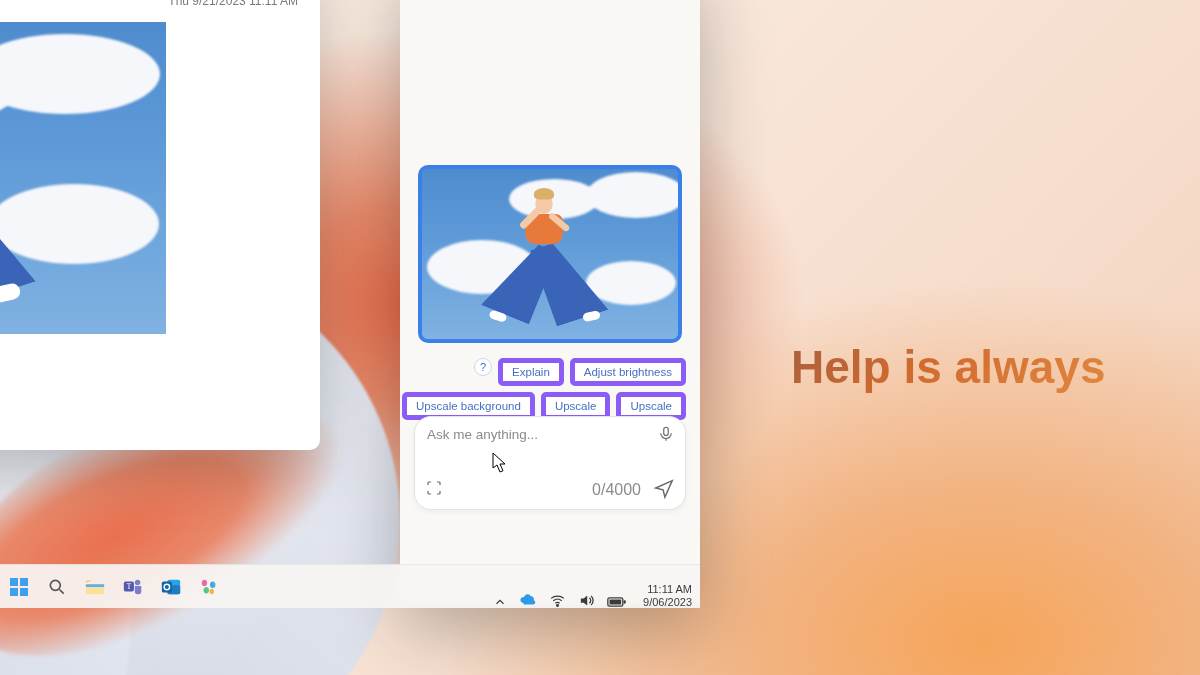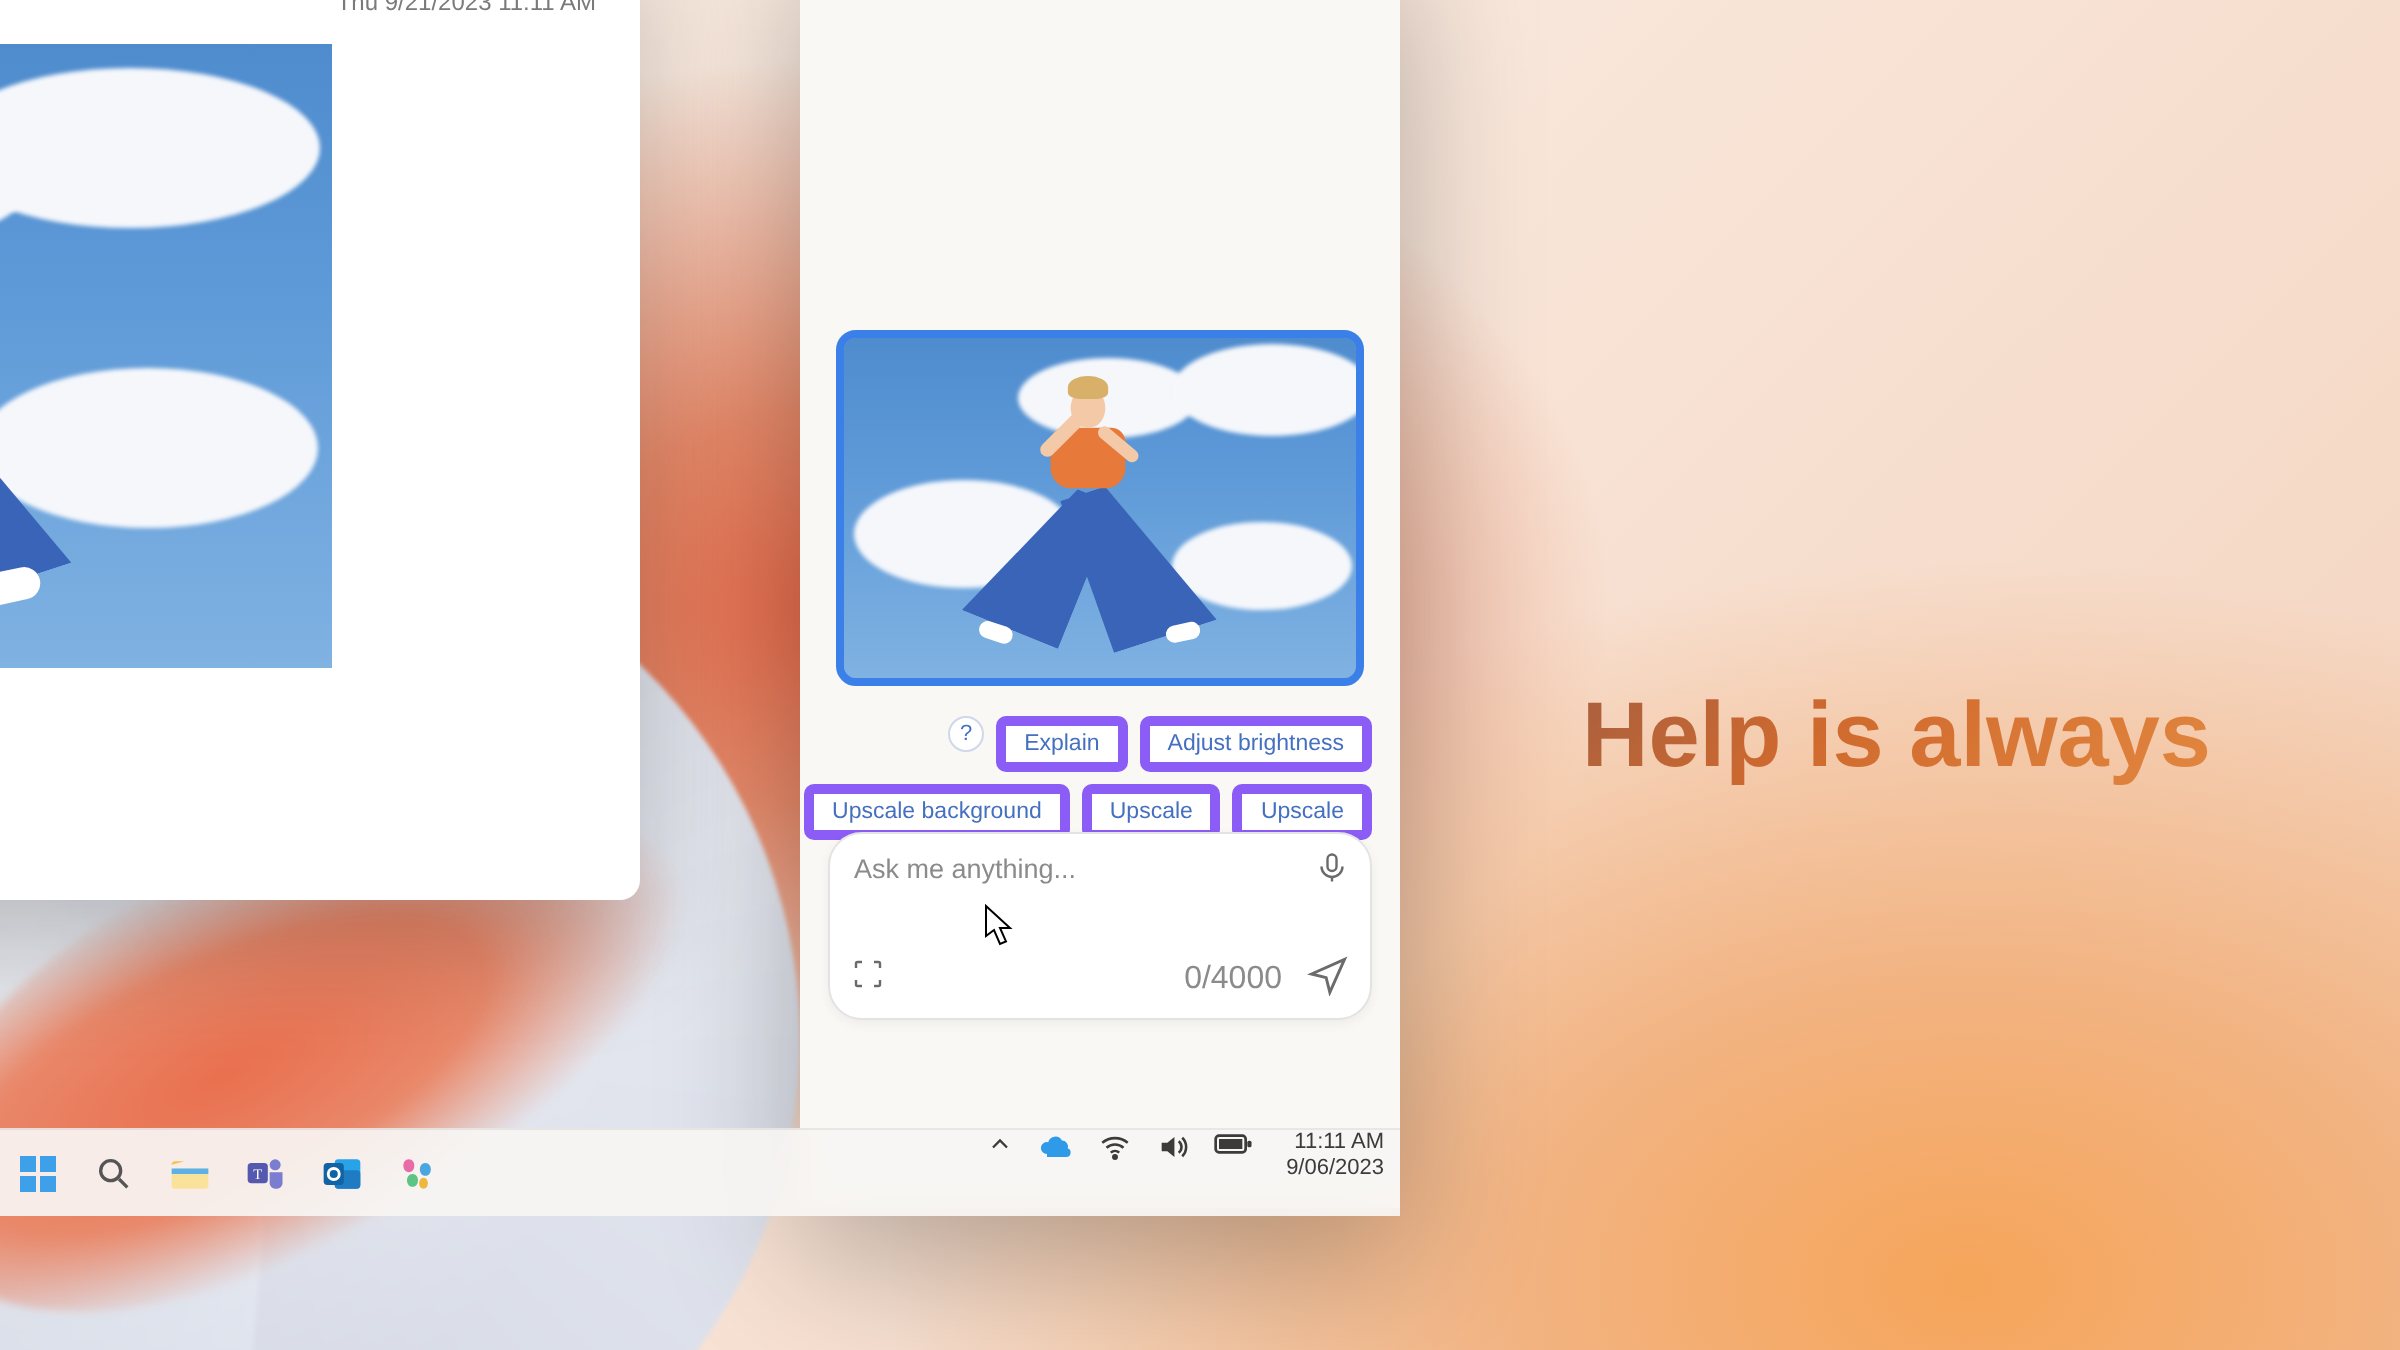--- a/index.html
+++ b/index.html
@@ -105,21 +105,21 @@
   position:absolute; left:-4px; bottom:67px; width:704px; height:44px;
   background: rgba(247,245,243,.92);
   border-top:1px solid rgba(0,0,0,.06);
   backdrop-filter: blur(6px);
 }
 .task-left { position:absolute; left:6px; top:5px; display:flex; gap:4px; }
 .task-ico {
   width:34px; height:34px; border-radius:4px;
   display:flex; align-items:center; justify-content:center;
 }
-.task-right { position:absolute; right:8px; top:0; height:44px; display:flex; align-items:flex-start; gap:12px; color:#3b3b3b; }
+.task-right { position:absolute; right:8px; top:0; height:44px; display:flex; align-items:flex-end; gap:12px; color:#3b3b3b; }
 .task-right .sys-ico { display:flex; align-items:center; }
 .clock { text-align:right; font-size:11px; line-height:1.2; margin-left:4px; }
 
 
 .sky {
   position:absolute; inset:0;
   background: linear-gradient(180deg,#4f8cce 0%, #5e9ad8 40%, #80b2e2 100%);
 }
 .cloud {
   position:absolute; background:#f5f7fb; border-radius:50%;

